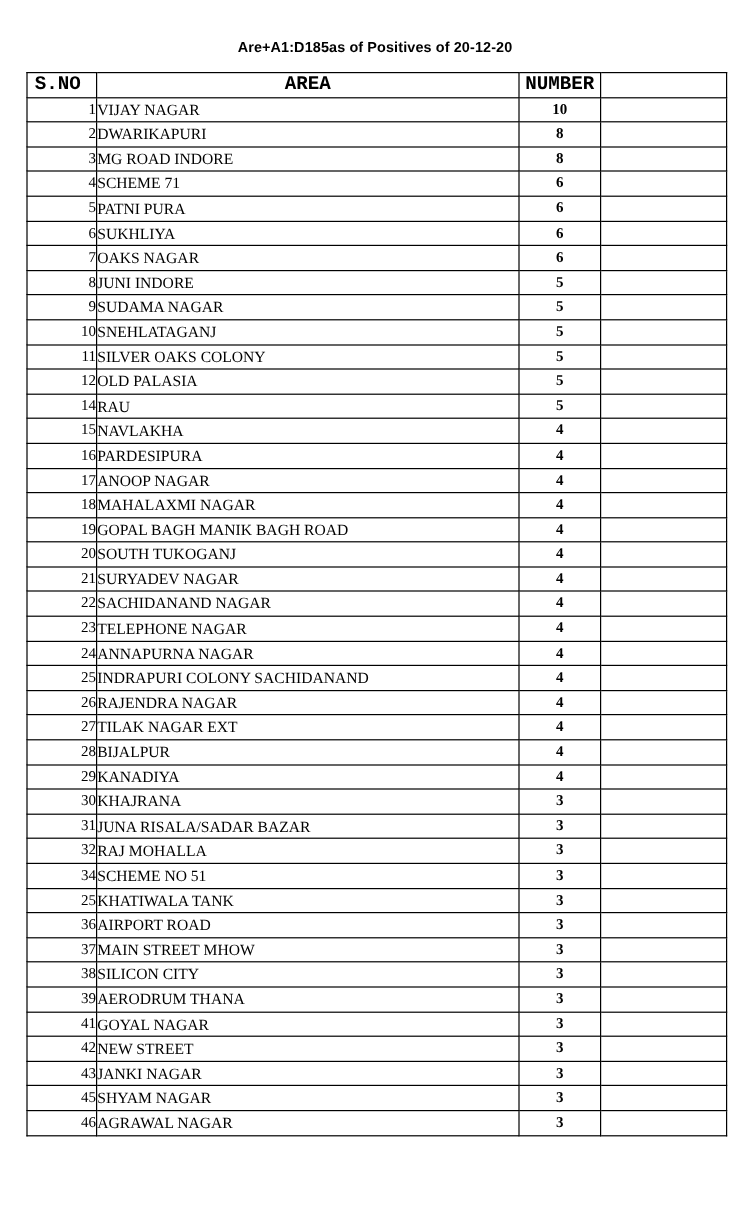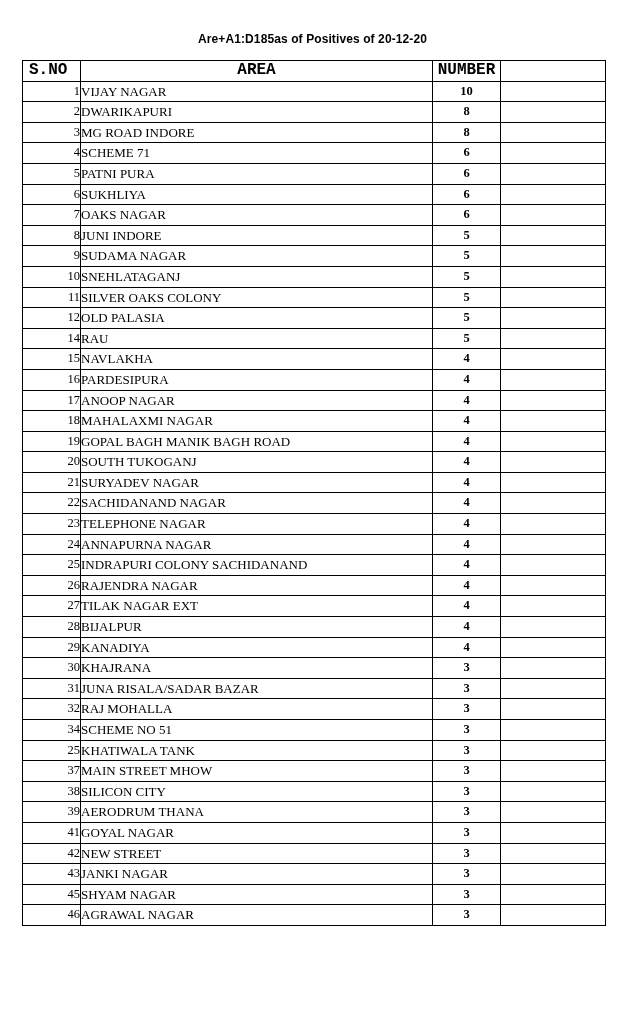--- a/index.html
+++ b/index.html
@@ -294,20 +294,26 @@
             <td class="num">3</td>
             <td class="blank"></td>
           </tr>
           <tr>
             <td class="sno">25</td>
             <td class="area">KHATIWALA TANK</td>
             <td class="num">3</td>
             <td class="blank"></td>
           </tr>
           <tr>
+            <td class="sno">36</td>
+            <td class="area">AIRPORT ROAD</td>
+            <td class="num">3</td>
+            <td class="blank"></td>
+          </tr>
+          <tr>
             <td class="sno">37</td>
             <td class="area">MAIN STREET MHOW</td>
             <td class="num">3</td>
             <td class="blank"></td>
           </tr>
           <tr>
             <td class="sno">38</td>
             <td class="area">SILICON CITY</td>
             <td class="num">3</td>
             <td class="blank"></td>

